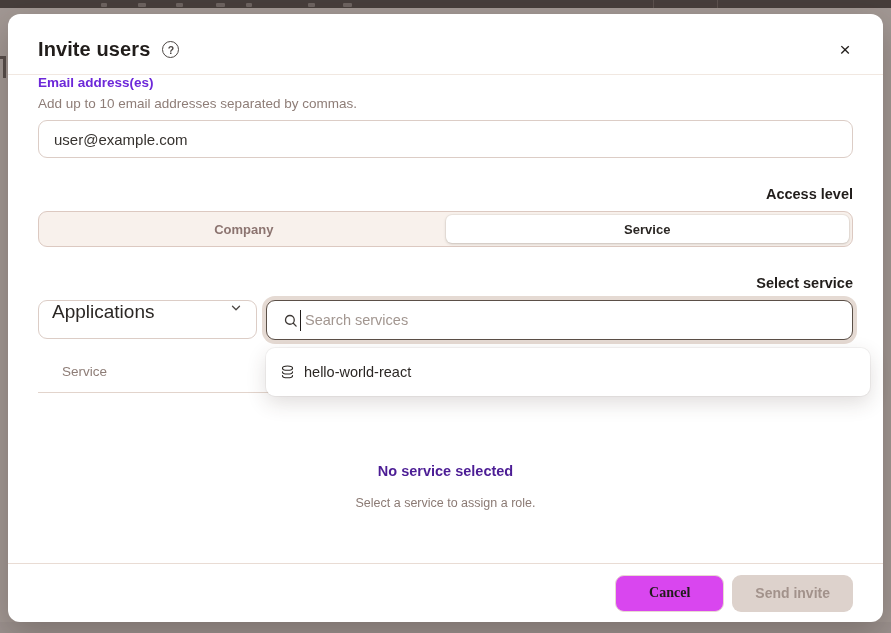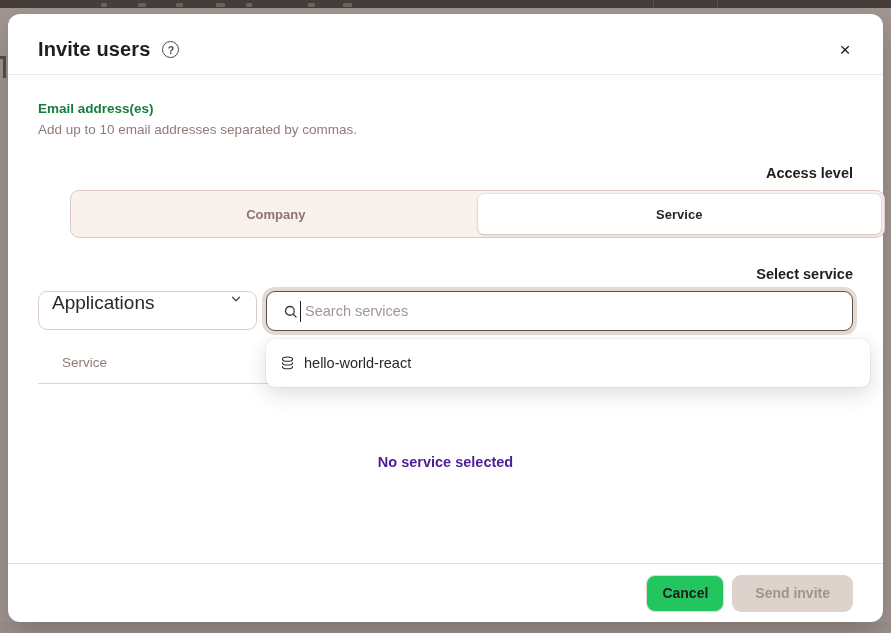--- a/index.html
+++ b/index.html
@@ -47,37 +47,37 @@
     font-size: 10.5px; font-weight: 700; color: #4d4744; cursor: pointer;
   }
   .close-btn {
     margin-left: auto; width: 28px; height: 28px; border: none; background: transparent;
     font-size: 19px; line-height: 1; color: #211d1b; cursor: pointer;
     display: flex; align-items: center; justify-content: center;
   }
 
   .modal-body { padding: 0 30px; flex: 1 1 auto; display: flex; flex-direction: column; }
 
-  .field-label { margin-top: 26px; font-size: 13.5px; font-weight: 700; color: #15803d; }
+  .field-label { font-size: 13.5px; font-weight: 700; color: #6d28d9; }
   .field-helper { margin-top: 6px; font-size: 13.5px; color: #8e7d77; }
 
   .email-input {
     margin-top: 9px; height: 38px; width: 100%;
     border: 1.3px solid #dccdc6; border-radius: 9px;
     padding: 0 15px; font-size: 15px; color: #36322f;
     font-family: "Liberation Sans", sans-serif;
     outline: none; background: #fff;
   }
 
   .section-label { margin-top: 28px; font-size: 14.5px; font-weight: 700; color: #211d1b; text-align: right; }
 
   .segmented {
-    margin-top: 9px; height: 48px; width: 100%;
+    margin-top: 9px; height: 36px; width: 100%;
     background: #f8f1ec; border: 1px solid #dcc9c1; border-radius: 9px;
-    display: flex; padding: 3px; margin-left: 32px;
+    display: flex; padding: 3px;
   }
   .segment {
     flex: 1; display: flex; align-items: center; justify-content: center;
     font-size: 13px; font-weight: 600; color: #8c7470;
     border-radius: 6px; cursor: pointer; background: transparent; border: none;
     font-family: "Liberation Sans", sans-serif;
   }
   .segment.selected {
     background: #ffffff; color: #2b2724;
     box-shadow: 0 1px 3px rgba(60,45,35,.22), 0 0 0 1px rgba(60,45,35,.04);
@@ -130,21 +130,21 @@
     margin-top: auto; flex: 0 0 59px; height: 59px;
     border-top: 1px solid #e9dcd4;
     display: flex; align-items: center; justify-content: flex-end;
     padding: 0 30px; gap: 8px;
   }
   .btn {
     height: 37px; border-radius: 9px; font-size: 14px; font-weight: 600;
     font-family: "Liberation Sans", sans-serif; cursor: pointer;
     display: inline-flex; align-items: center; justify-content: center;
   }
-  .btn-cancel { background: #22c55e; border: 1px solid #e7d9d1; color: #211d1b; padding: 0 15px; }
+  .btn-cancel { background: #d946ef; border: 1px solid #e7d9d1; color: #211d1b; padding: 0 33px; font-family: Liberation Serif, serif; }
   .btn-send { background: #ddd2cc; border: none; color: #a2928b; padding: 0 23px; cursor: default; }
 </style>
 </head>
 <body>
 
 <div class="topbar">
   <span class="frag" style="left:101px;width:6px"></span>
   <span class="frag" style="left:138px;width:8px"></span>
   <span class="frag" style="left:176px;width:7px"></span>
   <span class="frag" style="left:216px;width:9px"></span>
@@ -162,20 +162,21 @@
   <div class="modal-header">
     <span class="modal-title">Invite users</span>
     <span class="help-icon">?</span>
     <button class="close-btn">×</button>
   </div>
 
   <div class="modal-body">
 
     <div class="field-label">Email address(es)</div>
     <div class="field-helper">Add up to 10 email addresses separated by commas.</div>
+    <input class="email-input" type="text" value="user@example.com" style="">
 
     <div class="section-label">Access level</div>
     <div class="segmented">
       <button class="segment">Company</button>
       <button class="segment selected">Service</button>
     </div>
 
     <div class="section-label">Select service</div>
 
     <div class="service-row">
@@ -213,20 +214,21 @@
           <span>hello-world-react</span>
         </div>
       </div>
     </div>
 
     <div class="table-header">Service</div>
     <div class="table-divider"></div>
 
     <div class="empty-state">
       <div class="empty-title">No service selected</div>
+      <div class="empty-sub">Select a service to assign a role.</div>
     </div>
 
   </div>
 
   <div class="modal-footer">
     <button class="btn btn-cancel">Cancel</button>
     <button class="btn btn-send" disabled="">Send invite</button>
   </div>
 
 </div>

